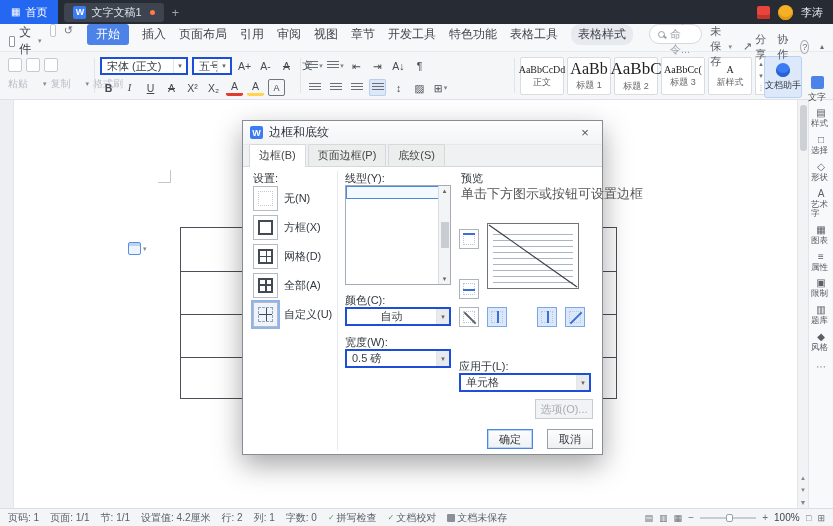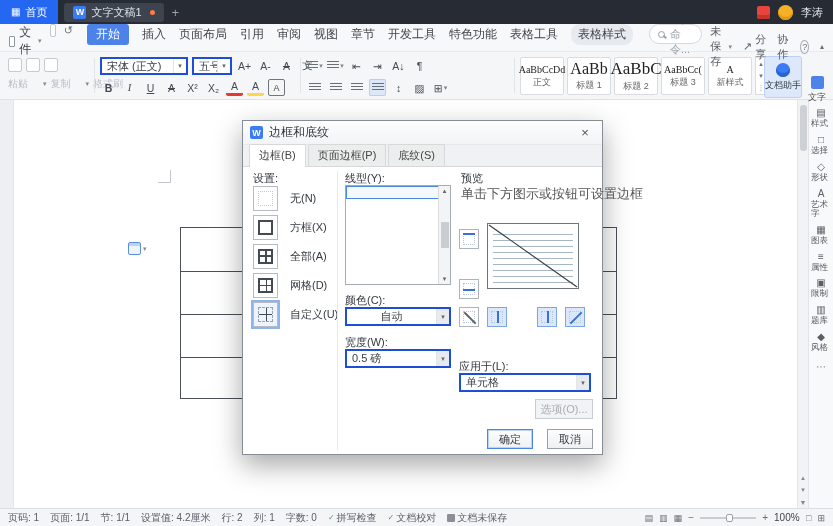--- a/index.html
+++ b/index.html
@@ -86,21 +86,21 @@
 .dlg-title{height:24px;display:flex;align-items:center;gap:6px;padding:0 7px;background:linear-gradient(#fdfdfe,#f3f4f6);border-bottom:1px solid #e6e8eb}
 .dlg-title-text{font-size:12px;color:#2f343b}
 .dlg-close{margin-left:auto;width:20px;text-align:center;font-size:13px;color:#555;cursor:pointer}
 .dlg-tabs{height:22px;background:#f0f1f2;border-bottom:1px solid #d6d8db;display:flex;align-items:flex-end;padding-left:6px;gap:2px}
 .dtab{padding:3px 9px;font-size:11px;color:#444;background:#eceded;border:1px solid #d6d8db;border-bottom:none;border-radius:2px 2px 0 0;cursor:pointer}
 .dtab.active{background:#fff;position:relative;top:1px;padding-bottom:4px}
 .dlg-body{position:relative;height:289px}
 .lbl{font-size:11px;color:#33383f;white-space:nowrap}
 .dvline{position:absolute;left:94px;top:4px;bottom:6px;width:1px;background:#e7e9ec}
 
-.set-opt{display:flex;align-items:center;gap:12px;height:26px;margin-bottom:3px;cursor:pointer}
+.set-opt{display:flex;align-items:center;gap:6px;height:26px;margin-bottom:3px;cursor:pointer}
 .set-icon{width:25px;height:25px;border:1px solid #b6bac1;background:#fff;display:flex;align-items:center;justify-content:center;flex:none}
 .set-opt.sel .set-icon{box-shadow:0 0 0 2px #8fb3ea;background:#eef4fe}
 .si{width:15px;height:15px;position:relative}
 .set-icon[data-type="none"] .si{border:1px dotted #c6cbd2}
 .set-icon[data-type="box"] .si{border:2px solid #444a53}
 .set-icon[data-type="all"] .si{border:2px solid #444a53}
 .set-icon[data-type="all"] .si::before{content:"";position:absolute;left:50%;top:0;bottom:0;width:2px;margin-left:-1px;background:#444a53}
 .set-icon[data-type="all"] .si::after{content:"";position:absolute;top:50%;left:0;right:0;height:2px;margin-top:-1px;background:#444a53}
 .set-icon[data-type="grid"] .si{border:2px solid #444a53}
 .set-icon[data-type="grid"] .si::before{content:"";position:absolute;left:50%;top:0;bottom:0;width:1px;background:#444a53}
@@ -431,30 +431,30 @@
             </span>
           <span class="lbl">无(N)</span>
         </div>
         <div class="set-opt">
           <span class="set-icon" data-type="box">
               <i class="si"></i>
             </span>
           <span class="lbl">方框(X)</span>
         </div>
         <div class="set-opt">
+          <span class="set-icon" data-type="grid">
+              <i class="si"></i>
+            </span>
+          <span class="lbl">网格(D)</span>
+        </div>
+        <div class="set-opt">
           <span class="set-icon" data-type="all">
               <i class="si"></i>
             </span>
           <span class="lbl">全部(A)</span>
-        </div>
-        <div class="set-opt">
-          <span class="set-icon" data-type="grid">
-              <i class="si"></i>
-            </span>
-          <span class="lbl">网格(D)</span>
         </div>
         <div class="set-opt sel">
           <span class="set-icon" data-type="custom">
               <i class="si"></i>
             </span>
           <span class="lbl">自定义(U)</span>
         </div>
       </div>
       <span class="dvline"></span>
 

